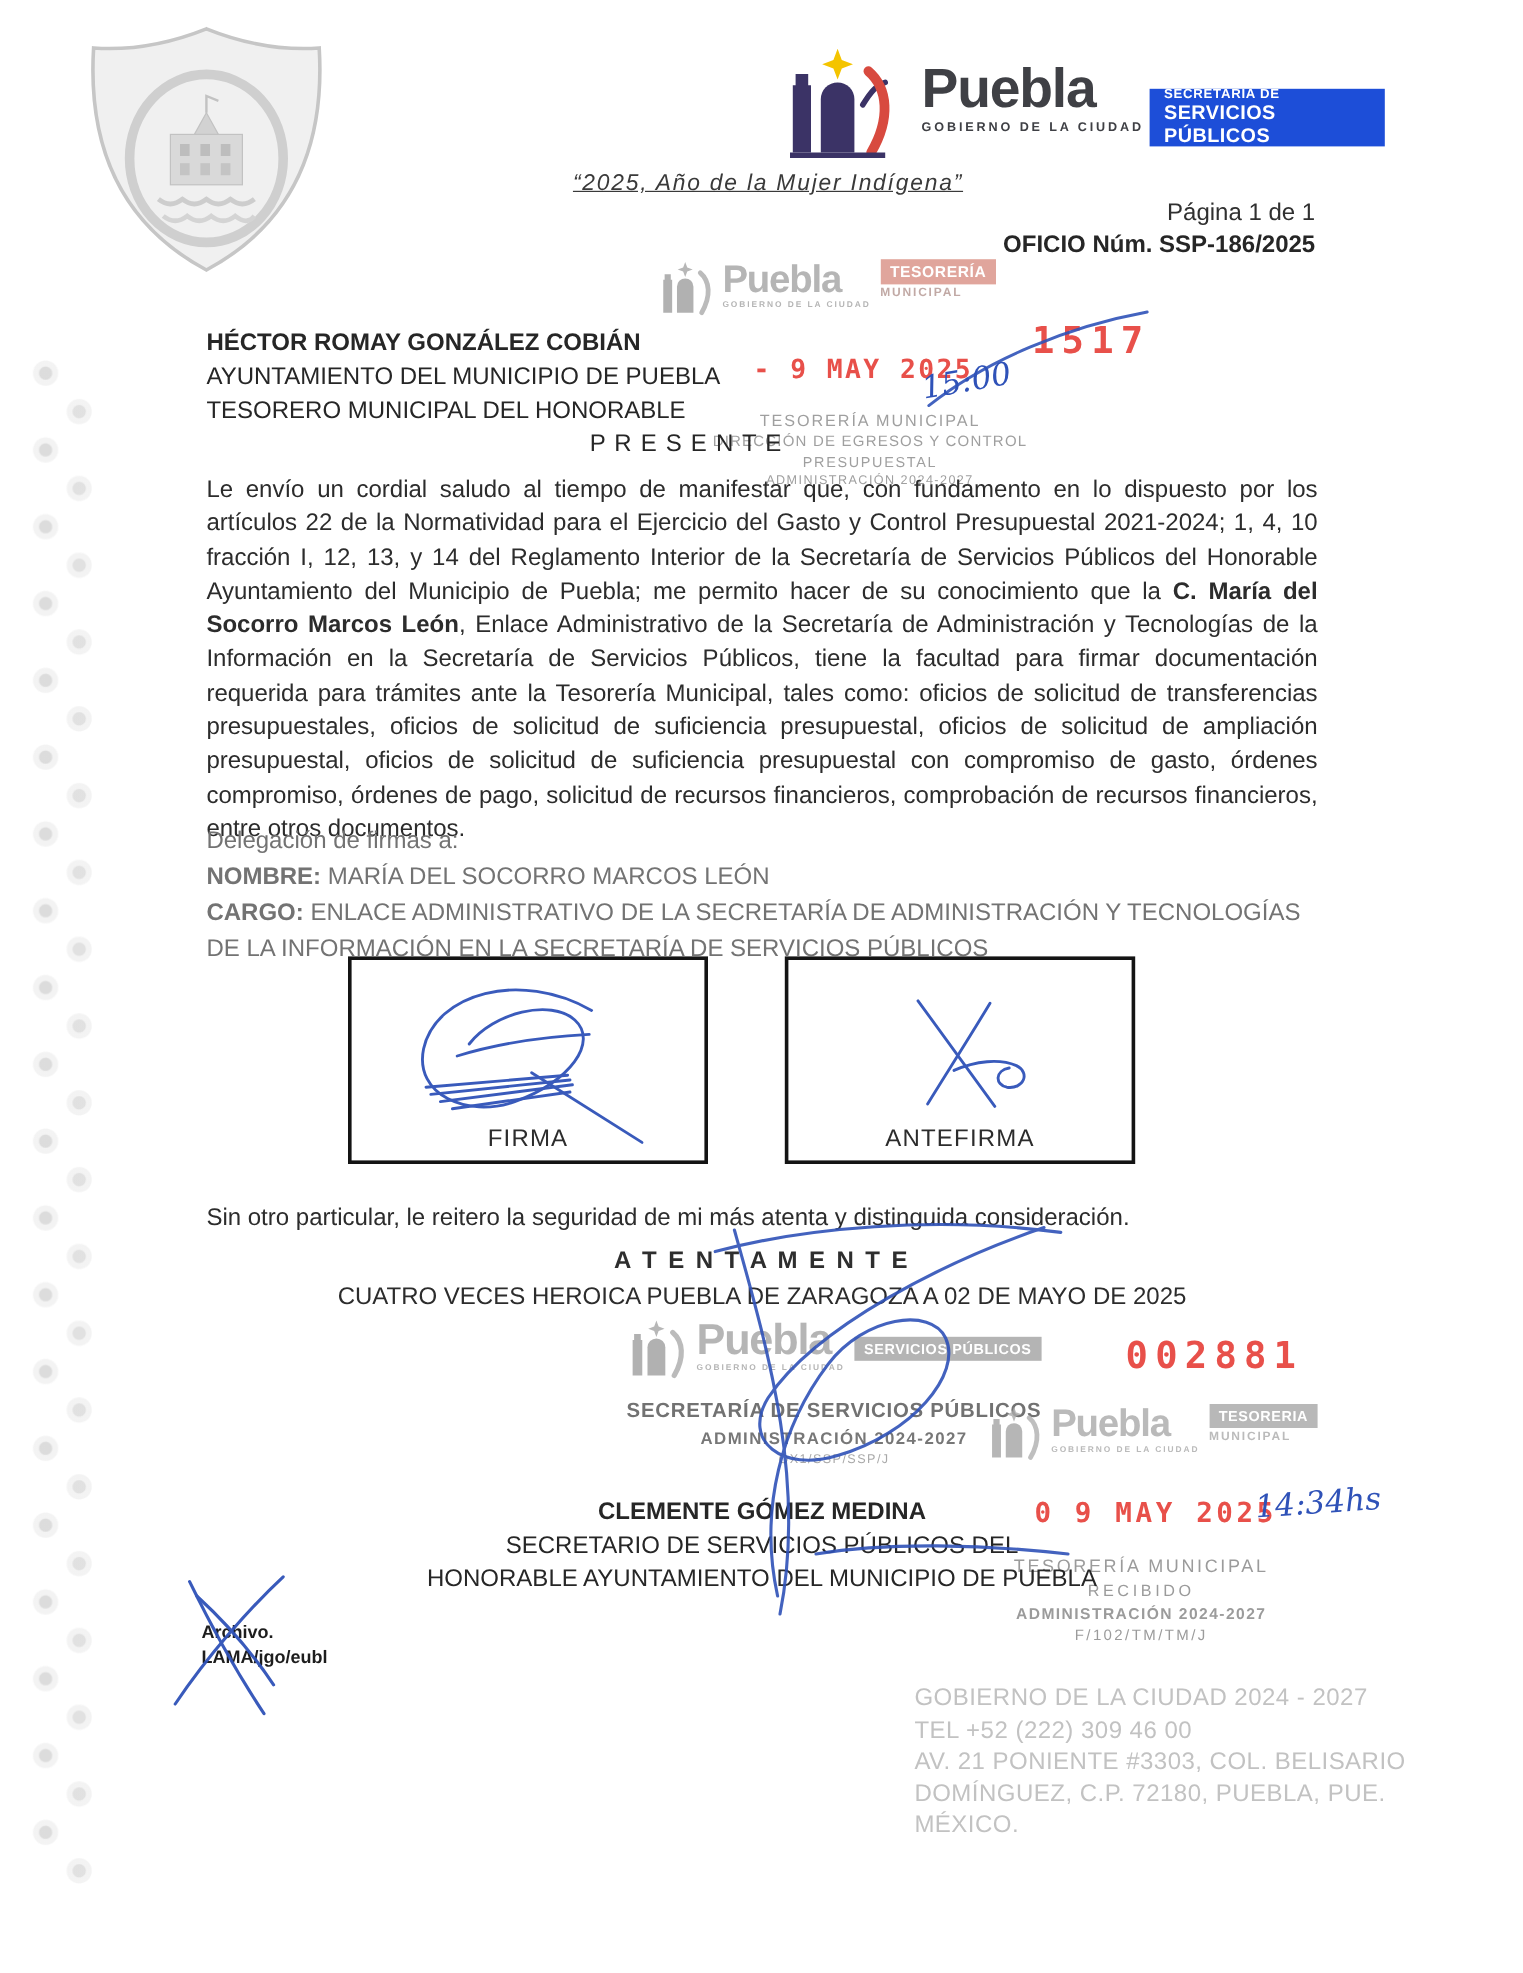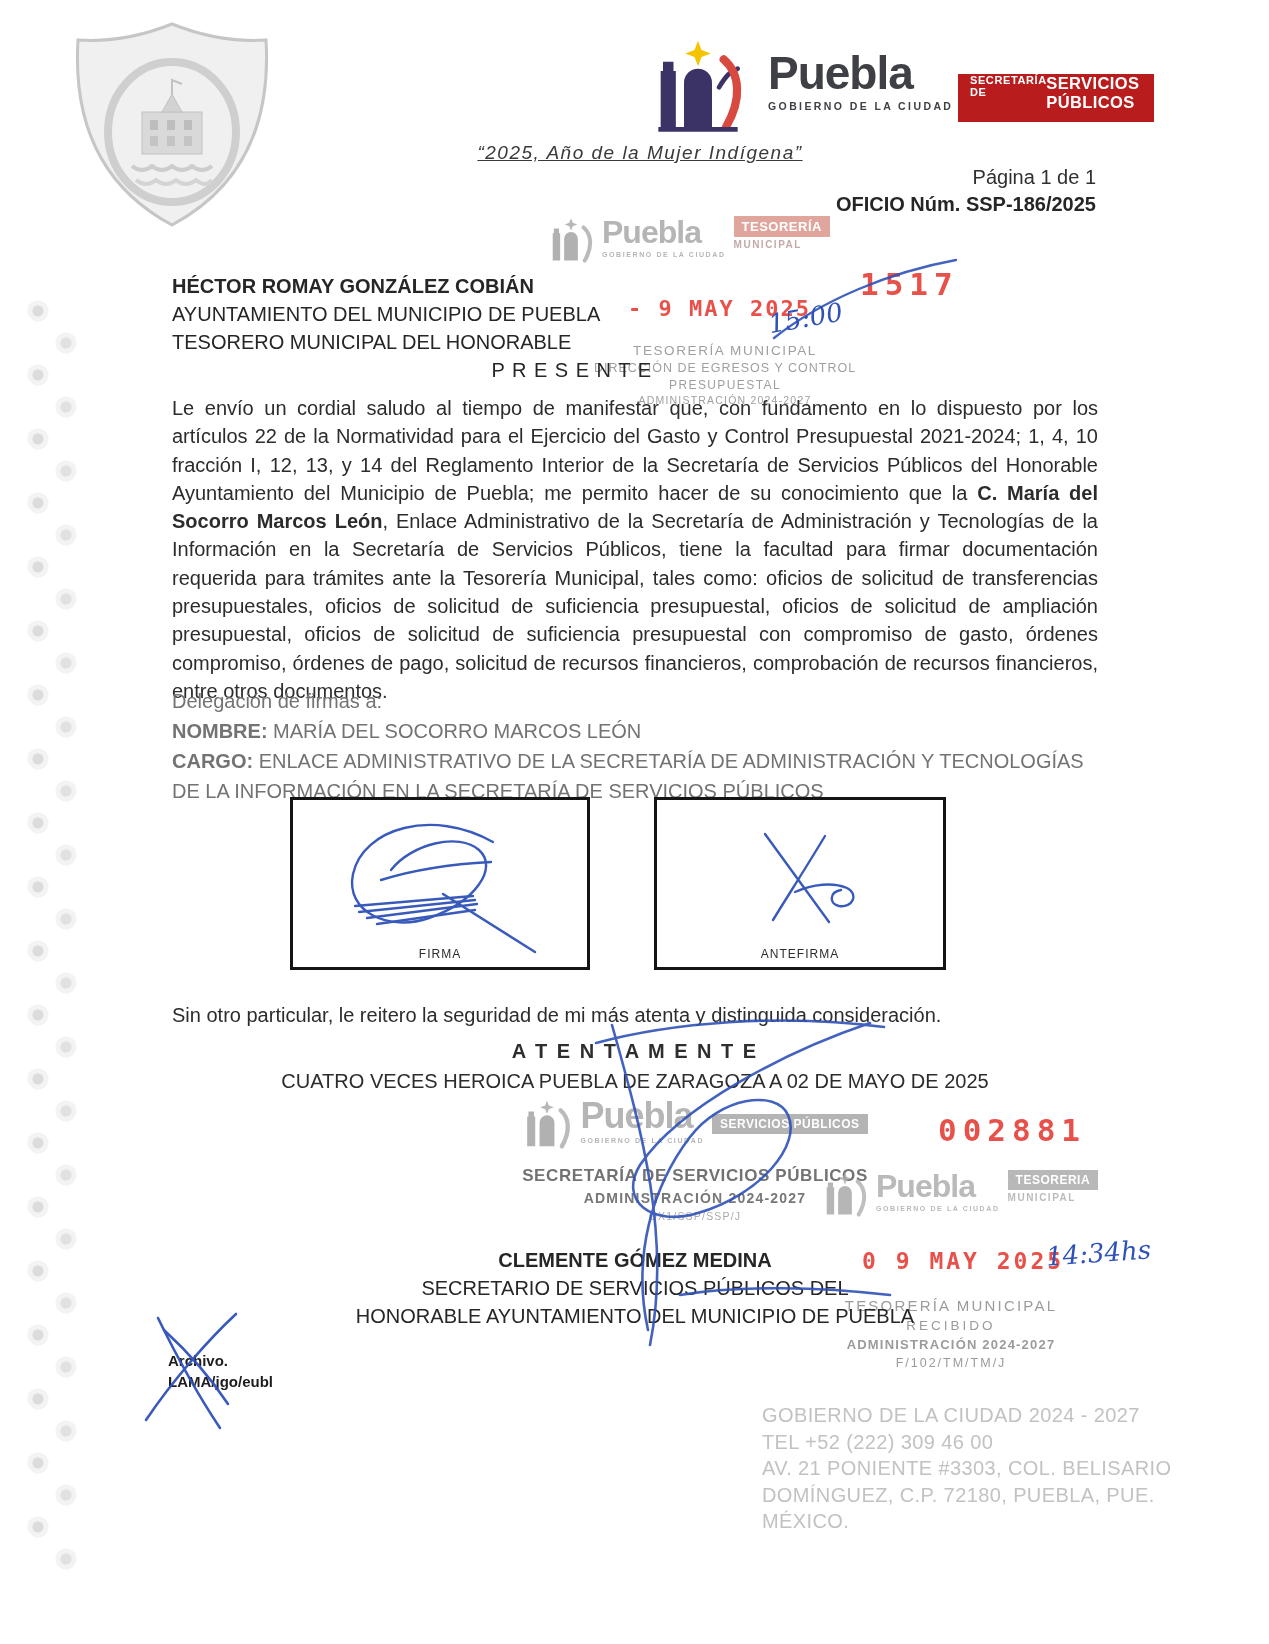--- a/index.html
+++ b/index.html
@@ -12,22 +12,22 @@
     background-image:
       radial-gradient(circle at 14px 16px, rgba(110,110,110,.22) 0 5px, rgba(110,110,110,0) 6px),
       radial-gradient(circle at 42px 48px, rgba(110,110,110,.18) 0 5px, rgba(110,110,110,0) 6px),
       radial-gradient(circle at 14px 16px, rgba(110,110,110,.10) 0 10px, rgba(110,110,110,0) 11px),
       radial-gradient(circle at 42px 48px, rgba(110,110,110,.10) 0 10px, rgba(110,110,110,0) 11px);
     background-size:56px 64px;opacity:.8;}
 
   
   .brand-name{font-weight:bold;font-size:46px;color:#3f4045;letter-spacing:-1px;line-height:1;}
   .brand-sub{font-size:10.5px;font-weight:bold;letter-spacing:2.4px;color:#3f4045;margin-top:4px;}
-  .badge-dark{left:958px;top:74px;width:196px;height:48px;background:#b91c1c;color:#fff;
-      display:flex;flex-direction:row;justify-content:center;padding-left:12px;box-sizing:border-box;}
+  .badge-dark{left:958px;top:74px;width:196px;height:48px;background:#1d4ed8;color:#fff;
+      display:flex;flex-direction:column;justify-content:center;padding-left:12px;box-sizing:border-box;}
   .badge-dark .l1{font-size:11px;font-weight:bold;letter-spacing:.6px;}
   .badge-dark .l2{font-size:16.5px;font-weight:bold;letter-spacing:.4px;}
 
   .quote{left:420px;top:142px;width:440px;text-align:center;font-style:italic;
          font-size:19px;color:#3a3a3a;letter-spacing:1.5px;text-decoration:underline;}
   .meta-page{left:760px;top:166px;width:336px;text-align:right;font-size:20px;color:#303030;}
   .meta-oficio{left:700px;top:193px;width:396px;text-align:right;font-size:20px;font-weight:bold;color:#262626;}
 
   
   .stamp-row{display:flex;align-items:flex-start;gap:8px;}
@@ -50,21 +50,21 @@
   
   .addressee{left:172px;top:272px;width:480px;font-size:20px;line-height:28px;color:#262626;}
   .addressee .nm{font-weight:bold;}
   .addressee .pr{font-weight:normal;letter-spacing:1px;text-align:right;}
   .par{left:172px;top:394px;width:926px;text-align:justify;font-size:20px;line-height:28.3px;color:#2c2c2c;}
   .par .bold{font-weight:bold;}
   .delegation{left:172px;top:686px;width:926px;font-size:20px;line-height:30px;color:#737373;}
   .lbl{font-weight:bold;}
   .sig-box{border:3px solid #141414;background:transparent;}
   .sig-box .sig-label{position:absolute;bottom:6px;left:0;width:100%;text-align:center;
-      font-size:12px;letter-spacing:1px;color:#2c2c2c;}
+      font-size:20px;letter-spacing:1px;color:#2c2c2c;}
   .closing{left:172px;top:1004px;width:926px;font-size:20px;color:#2c2c2c;}
   .atent{left:172px;top:1040px;width:926px;text-align:center;font-weight:bold;font-size:20px;letter-spacing:2px;}
   .citydate{left:172px;top:1070px;width:926px;text-align:center;font-size:20px;color:#2c2c2c;}
 
   .sp-lines{text-align:center;}
   .sp-lines .a{font-size:17px;font-weight:bold;color:#5a5a5a;letter-spacing:.6px;}
   .sp-lines .b{font-size:14px;font-weight:bold;color:#606060;letter-spacing:1.2px;margin-top:4px;}
   .sp-lines .c{font-size:10.5px;color:#9a9a9a;letter-spacing:1.2px;margin-top:4px;}
 
   .signatory{left:172px;top:1246px;width:926px;text-align:center;font-size:20px;line-height:28px;color:#262626;}

